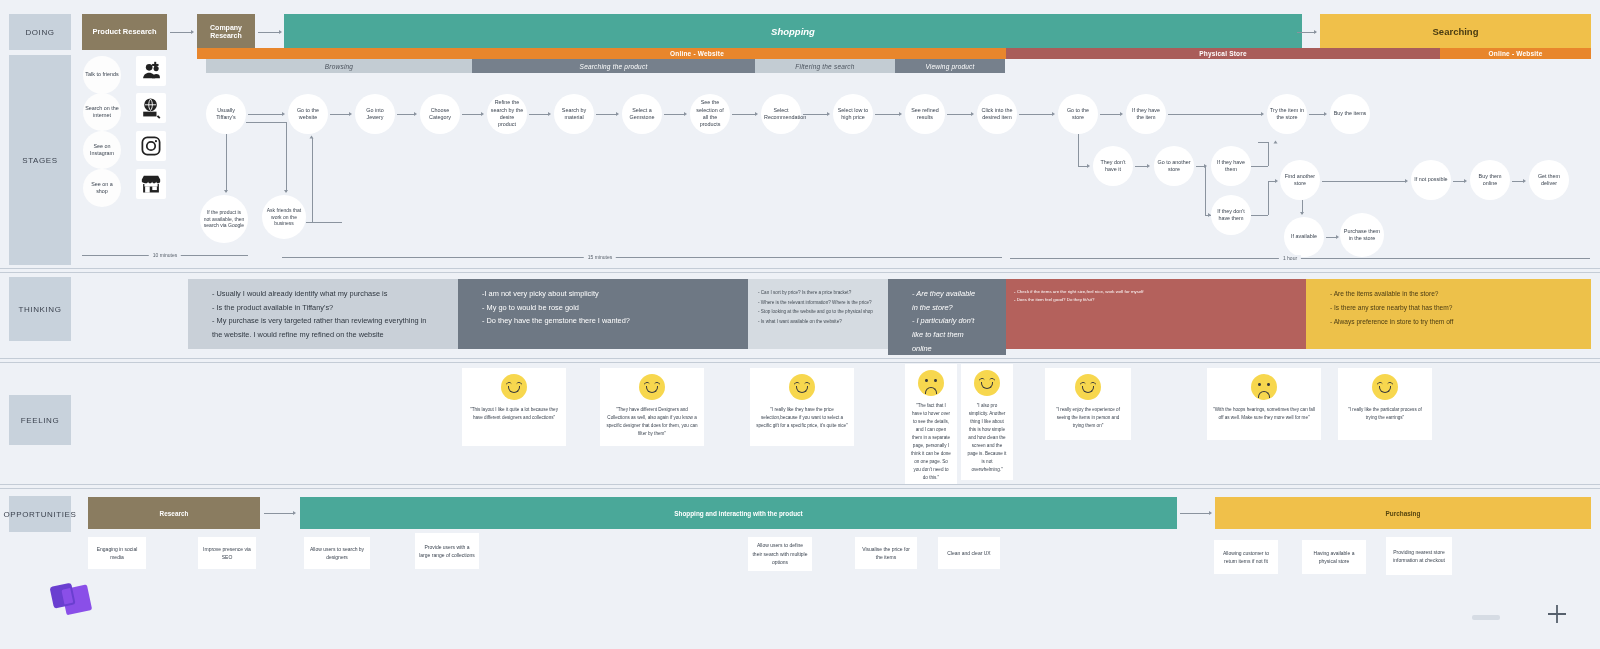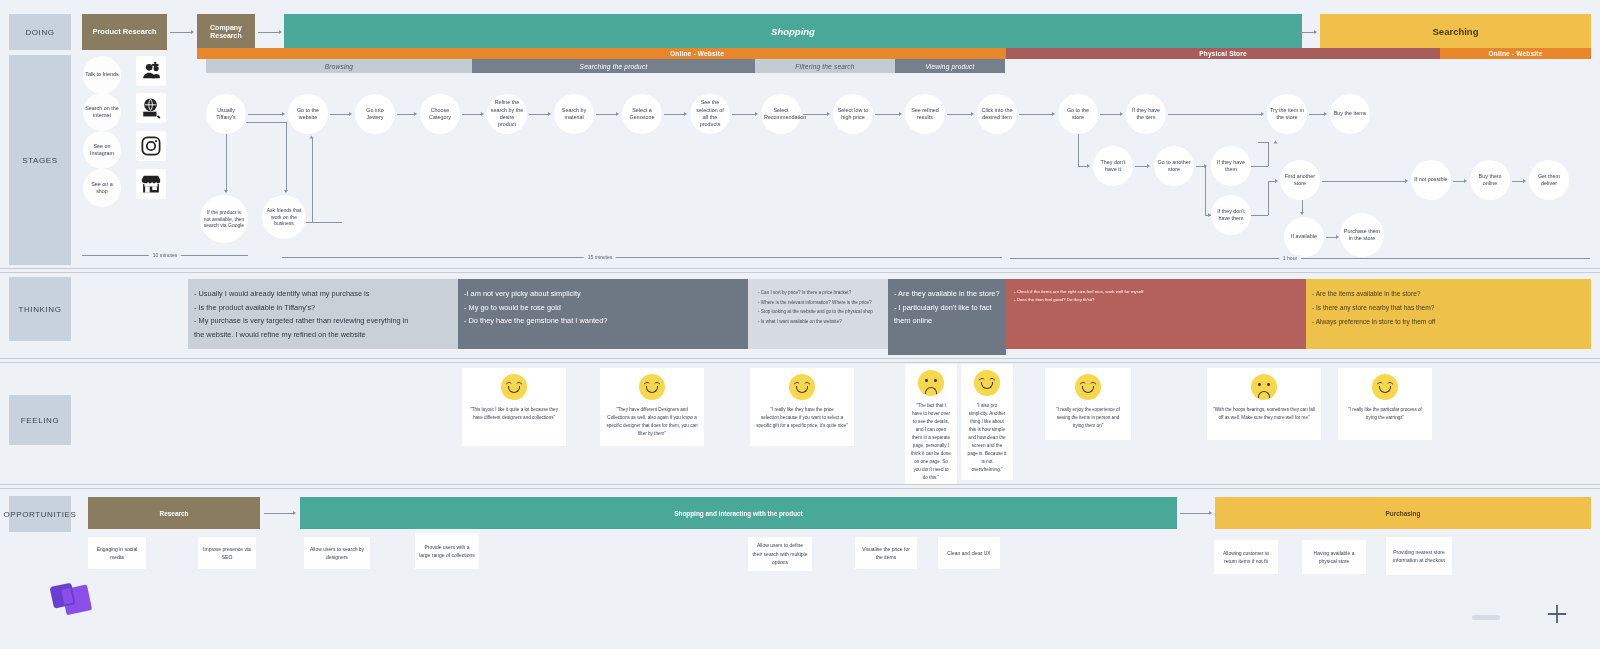--- a/index.html
+++ b/index.html
@@ -89,21 +89,21 @@
   }
   .arrowhead.down {
     border-left:2.2px solid transparent;
     border-right:2.2px solid transparent;
     border-top:3.4px solid #8a939e;
     border-bottom:none;
   }
 
   
   .think {
-    padding:8px 6px;
+    padding:8px 24px;
     font-size:7.4px;
     line-height:1.85;
   }
   .think.small { font-size:4.6px; line-height:2.1; padding:9px 10px; }
   .think.tiny  { font-size:4.4px; line-height:1.9; padding:9px 8px; }
   .th-lightgray { background:#c9d0d8; color:#2f3740; }
   .th-slate     { background:#6e7884; color:#ffffff; }
   .th-pale      { background:#d5dbe1; color:#444c55; }
   .th-slate2    { background:#6e7884; color:#ffffff; }
   .th-maroon    { background:#b4615c; color:#ffffff; }
@@ -444,31 +444,31 @@
   <div class="abs think th-lightgray wrapok" style="left:188px; top:279px; width:270px; height:70px;">
     <div>- Usually I would already identify what my purchase is</div>
     <div>- Is the product available in Tiffany's?</div>
     <div>- My purchase is very targeted rather than reviewing everything in</div>
     <div>the website. I would refine my refined on the website</div>
   </div>
 
   <div class="abs think th-slate" style="left:458px; top:279px; width:290px; height:70px;">
     <div>-I am not very picky about simplicity</div>
     <div>- My go to would be rose gold</div>
-    <div>- Do they have the gemstone that I wanted?</div>
+    <div>- Do they have the gemstone there I wanted?</div>
   </div>
 
   <div class="abs think th-pale small" style="left:748px; top:279px; width:140px; height:70px;">
     <div>- Can I sort by price? Is there a price bracket?</div>
     <div>- Where is the relevant information? Where is the price?</div>
     <div>- Stop looking at the website and go to the physical shop</div>
     <div>- Is what I want available on the website?</div>
   </div>
 
-  <div class="abs think th-slate2 wrapok" style="left:888px; top:279px; width:118px; height:76px;">
+  <div class="abs think th-slate2 wrapok" style="left:888px; top:279px; width:118px; height:76px;font-style:italic;">
     <div>- Are they available in the store?</div>
     <div>- I particularly don't like to fact them online</div>
   </div>
 
   <div class="abs think th-maroon tiny" style="left:1006px; top:279px; width:300px; height:70px;">
     <div>- Check if the items are the right size,feel nice, work well for myself</div>
     <div>- Does the item feel good? Do they fit/sit?</div>
   </div>
 
   <div class="abs think th-yellow" style="left:1306px; top:279px; width:285px; height:70px; font-size:6.6px; line-height:2.1;">

